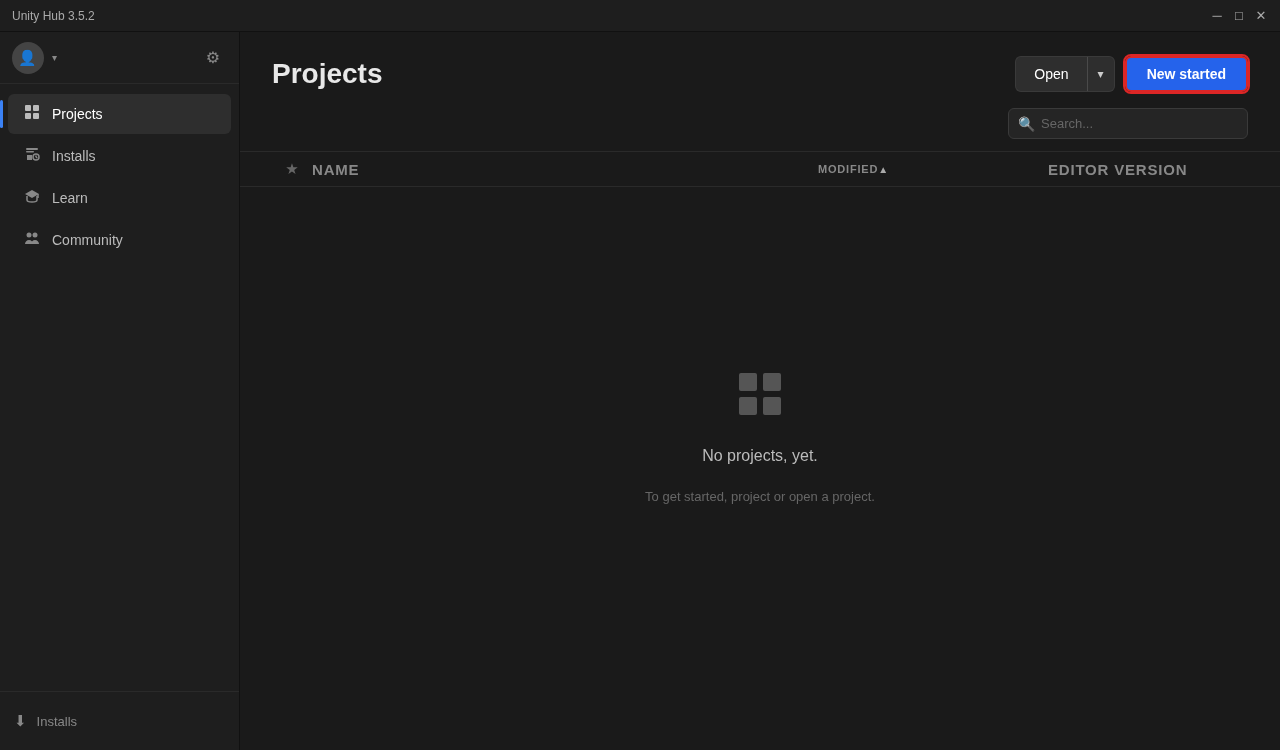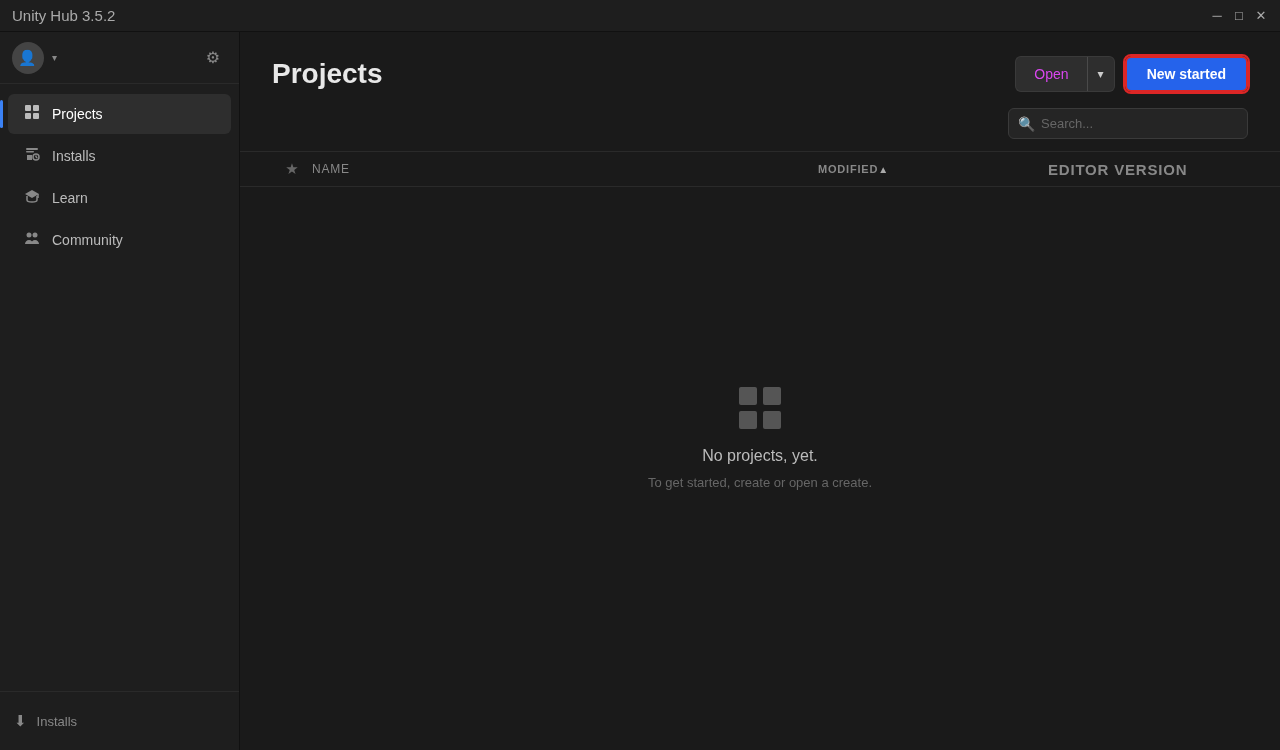--- a/index.html
+++ b/index.html
@@ -17,21 +17,21 @@
     #titlebar {
       height: 32px;
       background: #1e1e1e;
       display: flex;
       align-items: center;
       justify-content: space-between;
       padding: 0 12px;
       border-bottom: 1px solid #111;
     }
     #titlebar-title {
-      font-size: 15px;
+      font-size: 12px;
       color: #aaa;
     }
     #titlebar-controls {
       display: flex;
       gap: 8px;
     }
     .titlebar-btn {
       width: 14px;
       height: 14px;
       background: none;
@@ -185,21 +185,21 @@
     }
 
     #header-actions {
       display: flex;
       align-items: center;
       gap: 0;
     }
 
     #open-btn {
       background: #2e2e2e;
-      color: #d946ef;
+      color: #ffffff;
       border: 1px solid #3a3a3a;
       border-right: none;
       padding: 8px 18px;
       font-size: 14px;
       cursor: pointer;
       border-radius: 6px 0 0 6px;
       height: 36px;
     }
 
     #open-dropdown-btn {
@@ -274,22 +274,22 @@
       width: 40px;
       flex-shrink: 0;
       display: flex;
       align-items: center;
       justify-content: center;
       color: #666;
       font-size: 15px;
     }
     .th-name {
       flex: 1;
-      font-size: 12px;
-      font-weight: 400;
+      font-size: 15px;
+      font-weight: 700;
       color: #888;
       letter-spacing: 0.8px;
       text-transform: uppercase;
     }
     .th-modified {
       width: 230px;
       flex-shrink: 0;
       font-size: 11px;
       font-weight: 600;
       color: #888;
@@ -310,21 +310,21 @@
       text-transform: uppercase;
     }
 
     
     #empty-state {
       flex: 1;
       display: flex;
       flex-direction: column;
       align-items: center;
       justify-content: center;
-      gap: 10px;
+      gap: 24px;
       padding-bottom: 60px;
     }
 
     #empty-icon {
       display: grid;
       grid-template-columns: 1fr 1fr;
       gap: 6px;
       margin-bottom: 8px;
     }
     .empty-square {
@@ -458,17 +458,17 @@
     </div>
 
     <div id="empty-state">
       <div id="empty-icon">
         <div class="empty-square"></div>
         <div class="empty-square"></div>
         <div class="empty-square"></div>
         <div class="empty-square"></div>
       </div>
       <div id="empty-title">No projects, yet.</div>
-      <div id="empty-subtitle">To get started, create or open a create.</div>
+      <div id="empty-subtitle">To get started, project or open a project.</div>
     </div>
   </div>
 
 </div>
 
 </body></html>

